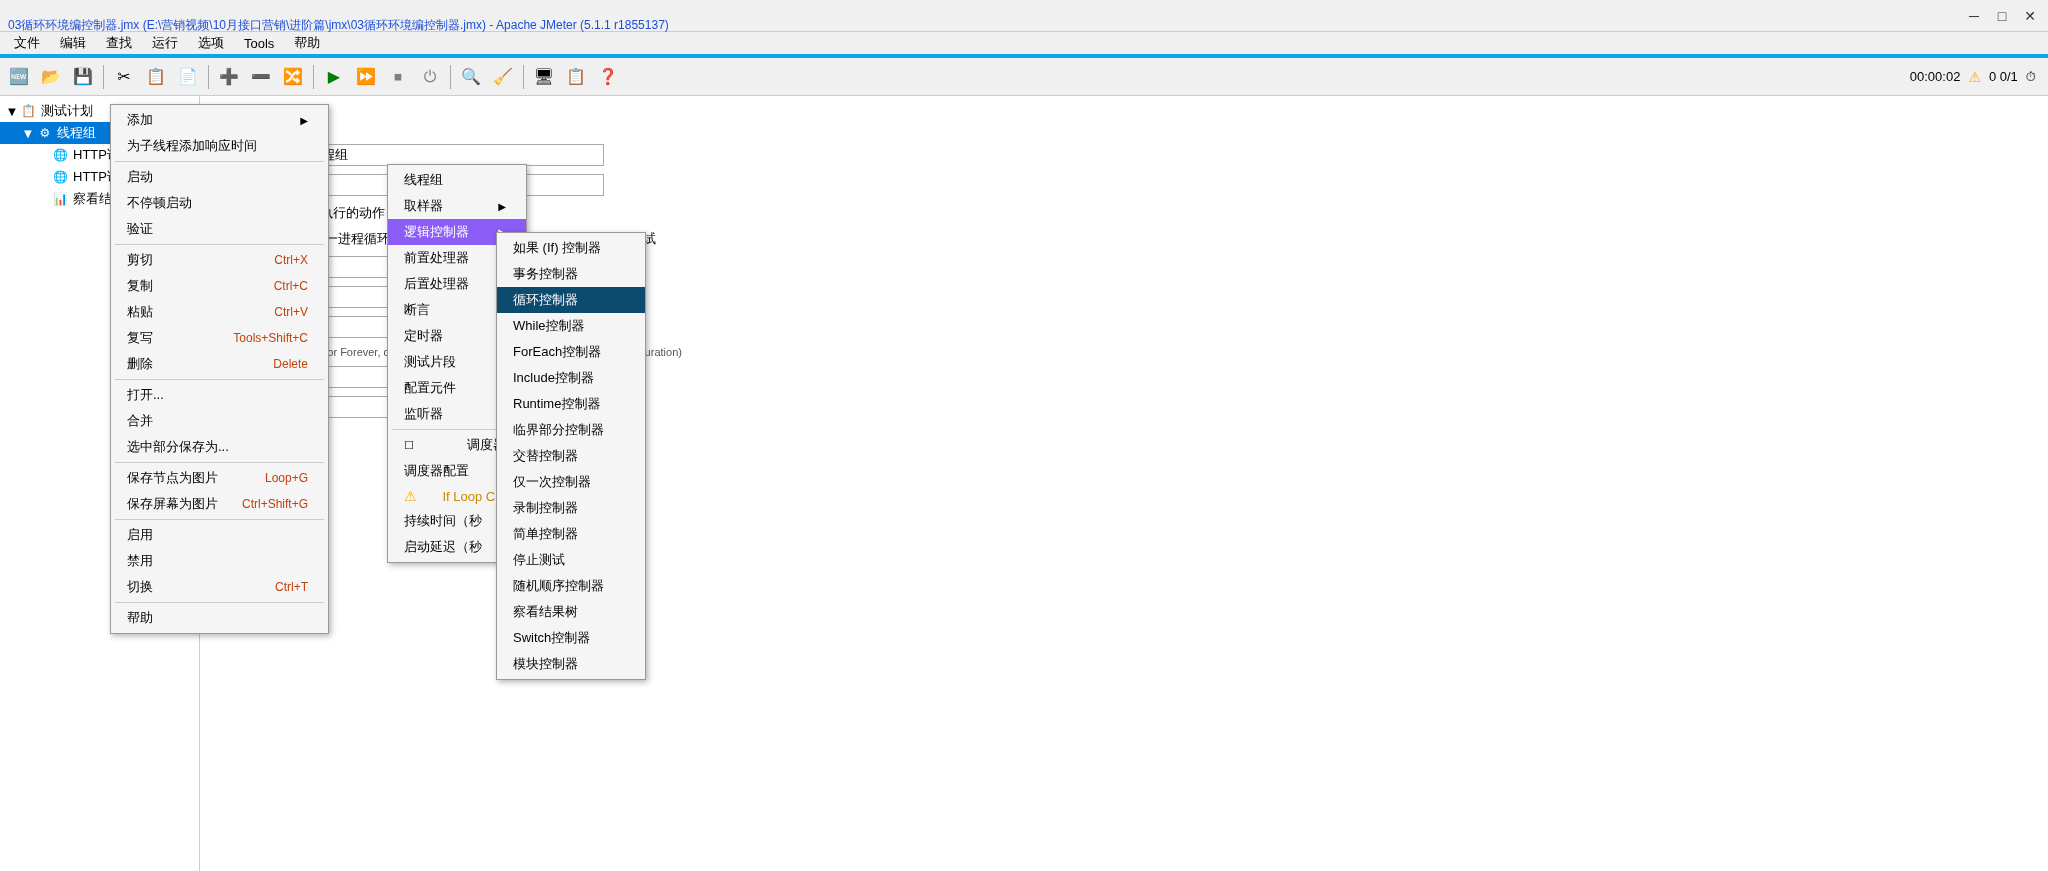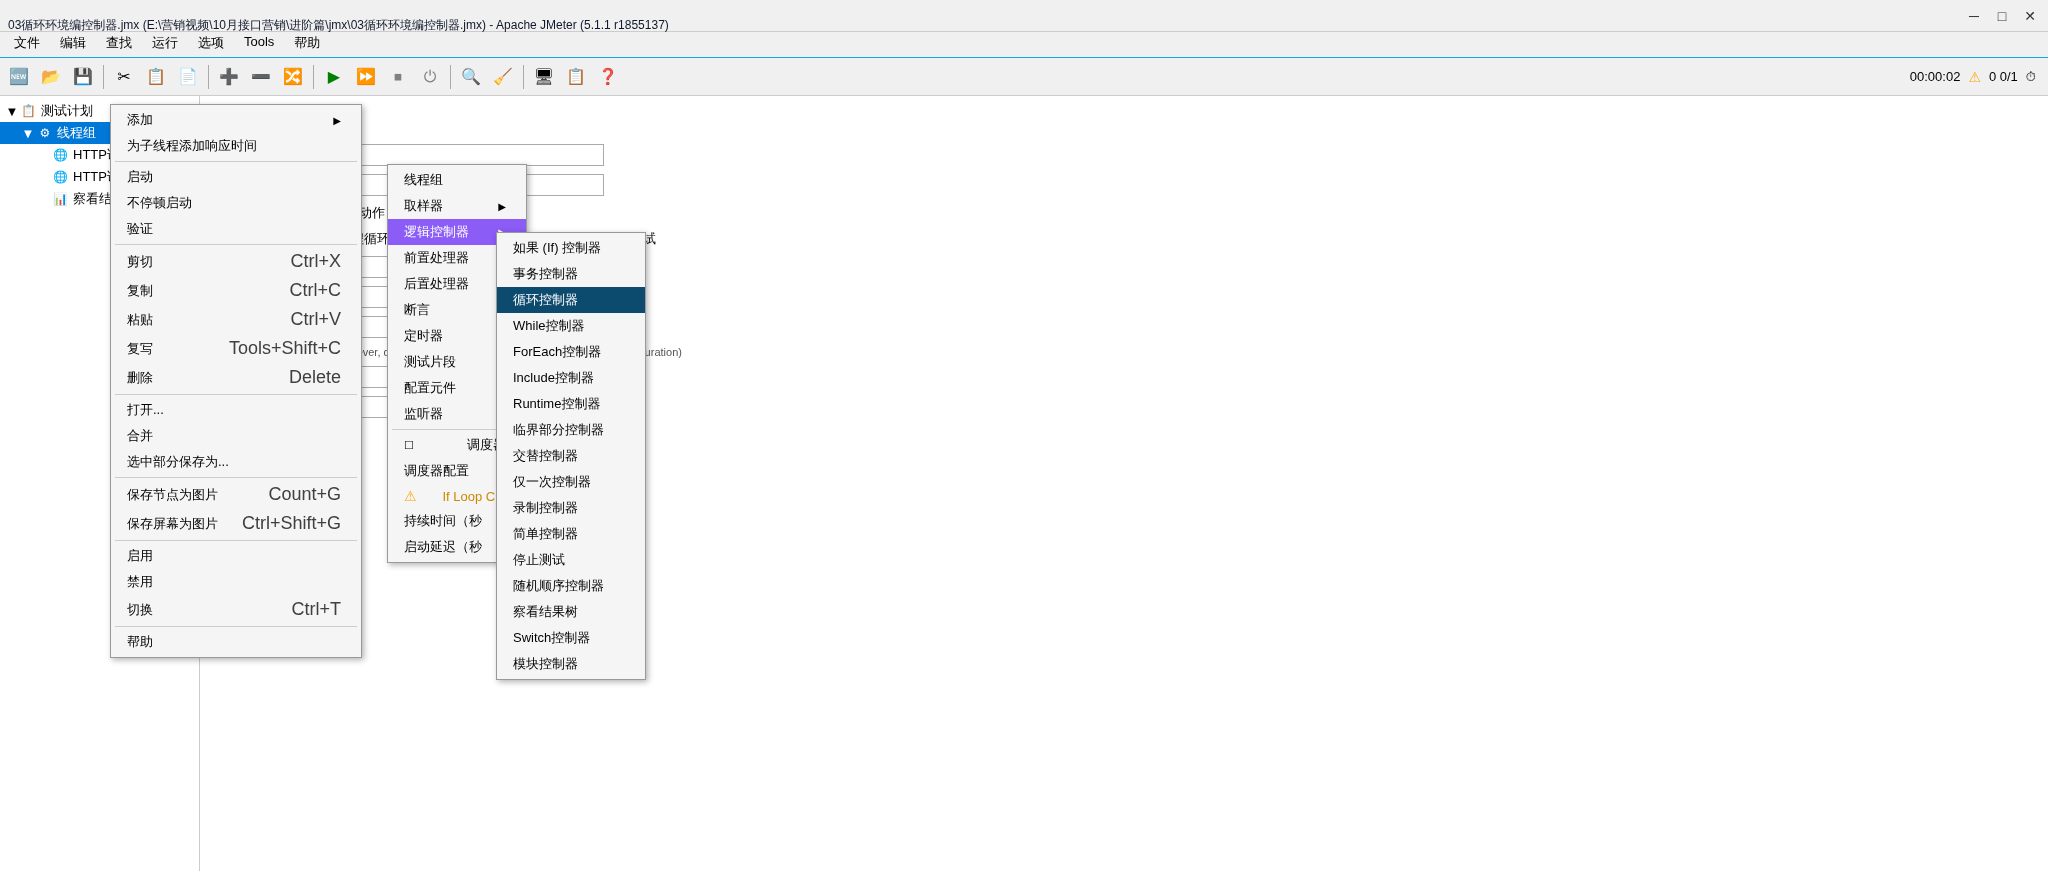--- a/index.html
+++ b/index.html
@@ -18,21 +18,21 @@
       background: #f0f0f0;
       height: 32px;
       display: flex;
       align-items: center;
       justify-content: space-between;
       padding: 0 8px;
       border-bottom: 1px solid #ccc;
     }
     .titlebar-title {
       font-size: 12px;
-      color: #0f172a;
+      color: #1d4ed8;
       margin-top: 20px;
     }
     .titlebar-controls {
       display: flex;
       gap: 8px;
     }
     .titlebar-btn {
       width: 20px;
       height: 20px;
       display: flex;
@@ -41,22 +41,23 @@
       font-size: 14px;
       cursor: pointer;
       color: #333;
     }
 
     
     .menubar {
       background: #f0f0f0;
       height: 26px;
       display: flex;
+      align-items: center;
       padding: 0 4px;
-      border-bottom: 1px solid #0ea5e9;
+      border-bottom: 4px solid #0ea5e9;
     }
     .menu-item {
       padding: 2px 10px;
       cursor: pointer;
       font-size: 13px;
       color: #000;
     }
 
     
     .toolbar {
@@ -170,22 +171,22 @@
       content: '▶';
       font-size: 10px;
       margin-left: 16px;
     }
     .ctx-sep {
       height: 1px;
       background: #ccc;
       margin: 2px 4px;
     }
     .ctx-shortcut {
-      font-size: 18px;
-      color: #404040;
+      font-size: 12px;
+      color: #c2410c;
       margin-left: 24px;
     }
 
     
     .thread-group-label {
       font-size: 18px;
       font-weight: bold;
       padding: 10px 16px 4px 16px;
       display: flex;
       align-items: center;
@@ -432,21 +433,21 @@
       </div>
       <div class="ctx-item">
         <span>合并</span>
       </div>
       <div class="ctx-item">
         <span>选中部分保存为...</span>
       </div>
       <div class="ctx-sep"></div>
       <div class="ctx-item">
         <span>保存节点为图片</span>
-        <span class="ctx-shortcut">Count+G</span>
+        <span class="ctx-shortcut">Loop+G</span>
       </div>
       <div class="ctx-item">
         <span>保存屏幕为图片</span>
         <span class="ctx-shortcut">Ctrl+Shift+G</span>
       </div>
       <div class="ctx-sep"></div>
       <div class="ctx-item">
         <span>启用</span>
       </div>
       <div class="ctx-item">

